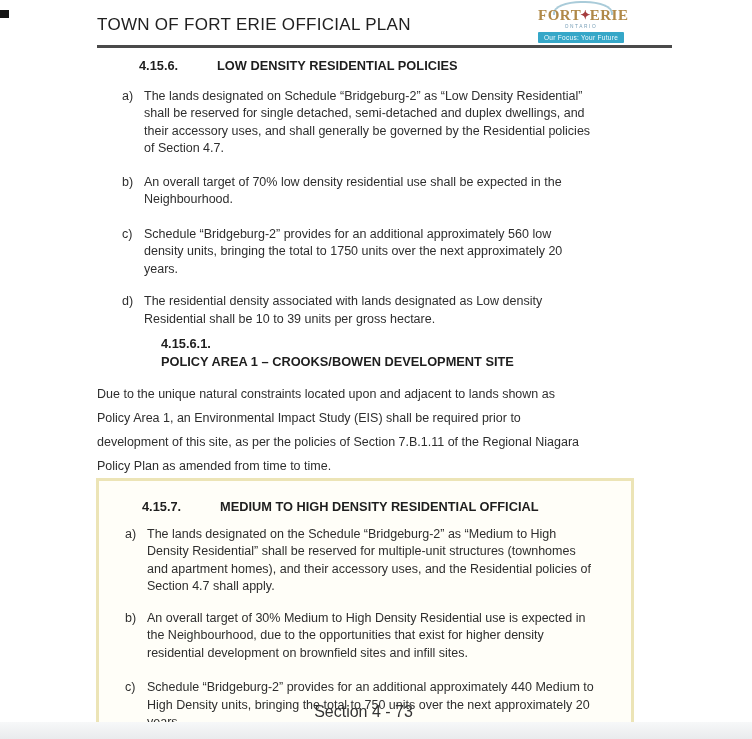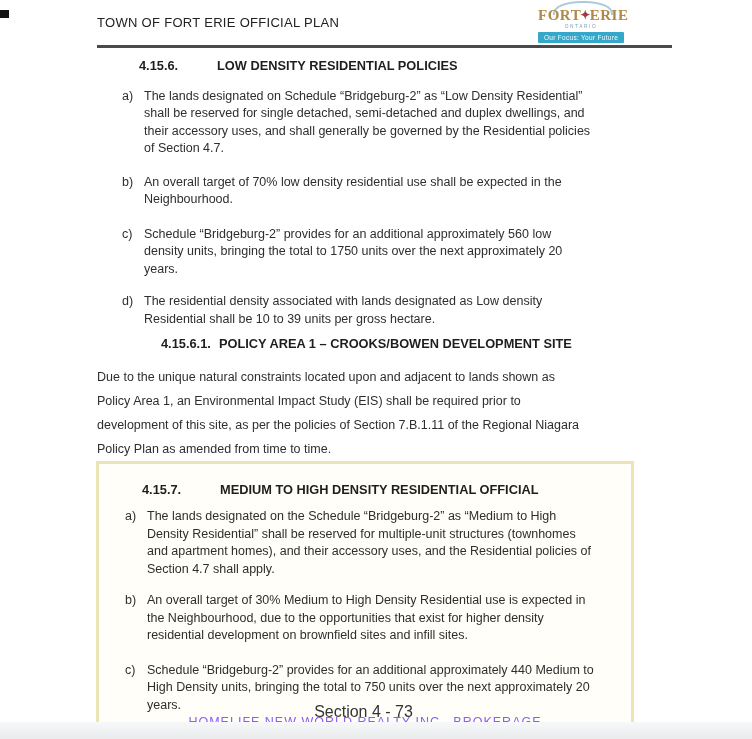--- a/index.html
+++ b/index.html
@@ -5,21 +5,21 @@
   html,body{margin:0;padding:0;}
   body{
     width:752px;height:739px;position:relative;overflow:hidden;
     background:#ffffff;
     font-family:"Liberation Sans","DejaVu Sans",sans-serif;
     color:#2e2e2e;
   }
   .artifact{position:absolute;left:0;top:10px;width:9px;height:8px;background:#141414;}
   .title{
     position:absolute;left:97px;top:15px;
-    font-size:13px;letter-spacing:.3px;color:#212121;white-space:pre;
+    font-size:17px;letter-spacing:.3px;color:#212121;white-space:pre;
   }
   .rule{position:absolute;left:97px;top:45px;width:575px;height:2.5px;background:#4a4a4a;}
   
   .logo{position:absolute;left:538px;top:2px;width:86px;height:41px;}
   .arch{
     position:absolute;left:15px;top:-1px;width:56px;height:12px;
     border:2.5px solid #a9cbd9;border-bottom:none;
     border-radius:28px 28px 0 0 / 12px 12px 0 0;
   }
   .logoword{
@@ -34,21 +34,21 @@
   }
   .bannerbar{
     position:absolute;left:0;bottom:0;width:86px;height:11px;background:#35a7c8;
     color:#f2fbff;font-size:6.5px;letter-spacing:.3px;
     display:flex;align-items:center;justify-content:center;border-radius:1px;
   }
   
   .content{position:absolute;left:4px;top:48px;width:724px;border-radius:8px;}
   .h2{display:flex;margin:9px 0 0 135px;font-weight:bold;font-size:12.8px;line-height:17.5px;color:#1e1e1e;}
   .h2 .num{width:78px;flex:none;}
-  .h3{display:flex;margin:7px 0 0 157px;font-weight:bold;font-size:12.8px;line-height:17.5px;color:#1e1e1e;}
+  .h3{display:flex;margin:7px 0 0 157px;font-weight:bold;font-size:12.8px;line-height:17.5px;color:#1e1e1e;flex-direction:column;}
   .h3 .num{width:58px;flex:none;}
   .li{display:flex;font-size:12.5px;line-height:17.5px;}
   .li .marker{width:22px;flex:none;margin-left:118px;}
   .lines{white-space:pre;}
   .mt13{margin-top:13px;}.mt16{margin-top:16px;}.mt17{margin-top:17px;}
   .mt15{margin-top:15px;}.mt10{margin-top:10px;}.mt14{margin-top:14px;}
   .flush{margin:12px 0 0 93px;font-size:12.5px;line-height:24px;}
   .hlbox{
     box-sizing:border-box;margin:0 0 0 92px;width:538px;
     border:3px solid #ece4b6;background:#fffef8;

